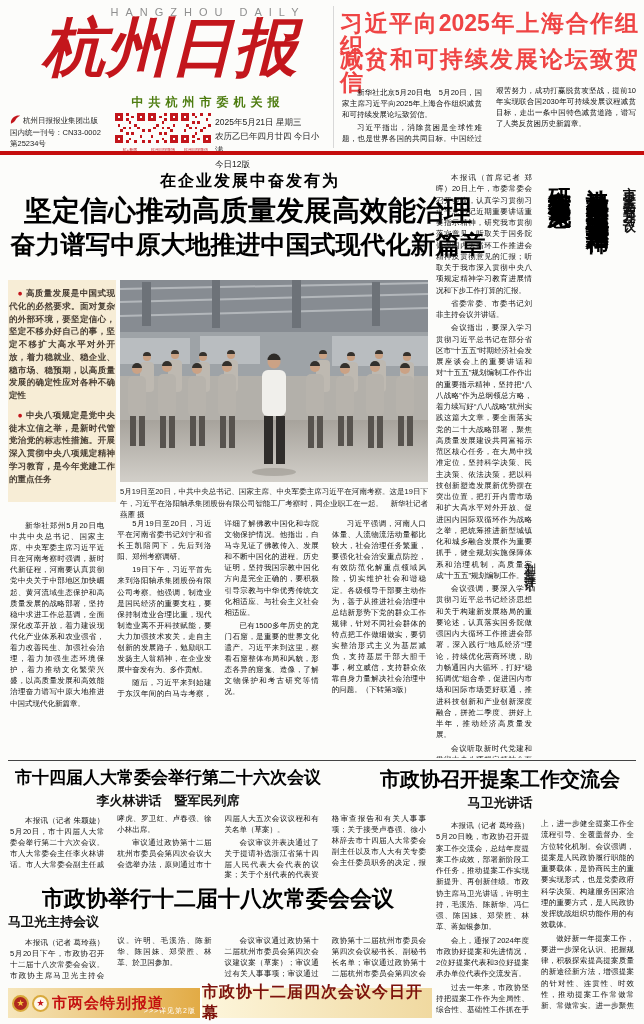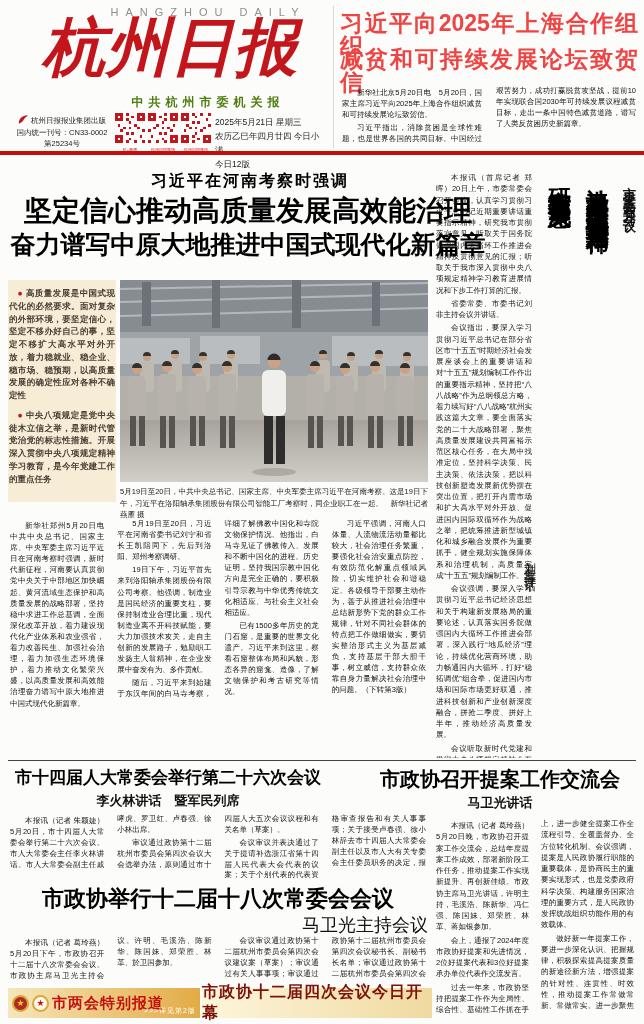--- a/index.html
+++ b/index.html
@@ -7,21 +7,21 @@
         font-family:"Liberation Sans",sans-serif;color:#111;overflow:hidden;margin:0 auto}
   .abs{position:absolute}
   .just{text-align:justify;word-break:break-all}
 
   
   .m-eng{left:88px;top:6px;width:240px;letter-spacing:7px;font-size:11px;color:#8f8f8f;text-align:center}
   .m-title{left:16px;top:14px;width:308px;font-family:Liberation Serif, serif;
            font-weight:bold;font-style:italic;font-size:63px;line-height:1.1;color:#c3161c;text-align:center;letter-spacing:1px}
   .m-sub{left:88px;top:94px;width:240px;font-size:12px;font-weight:bold;color:#4d7c0f;
          letter-spacing:5px;text-align:center}
-  .m-pub{left:10px;top:114px;width:104px;font-size:7.5px;line-height:1.55;color:#222;text-align:center}
+  .m-pub{left:10px;top:114px;width:104px;font-size:7.5px;line-height:1.55;color:#222;text-align:left}
   .pub-line1 svg{vertical-align:-2px;margin-right:2px}
   .qr-group{left:115px;top:113px;width:100px;display:flex;gap:3px}
   .qr{width:30px;text-align:center}
   .qr-label{font-size:4px;color:#c3161c;line-height:1;margin-top:1px;white-space:nowrap;overflow:hidden}
   .m-date{left:215px;top:115px;width:110px;font-size:8.5px;line-height:1.65;color:#222}
   .m-divider{left:333px;top:6px;width:1px;height:142px;background:#d8d8d8}
   .red-rule{left:0;top:151px;width:644px;height:4px;background:#c50d0d}
 
   
   .ts-h{left:340px;width:298px;font-size:23px;font-weight:900;line-height:1.0;color:#ef4444;
@@ -60,21 +60,21 @@
   .npc-sub{left:8px;top:792px;width:320px;text-align:center;font-size:13px;font-family:"Liberation Serif",serif;font-weight:600}
   .npc-body{left:8px;top:814px;width:420px;height:68px;column-count:4;column-gap:9px;
             font-size:7.5px;line-height:1.45;overflow:hidden}
 
   .prop-h{left:362px;top:766px;width:276px;text-align:center;font-size:20px;font-weight:900;color:#000}
   .prop-sub{left:362px;top:794px;width:276px;text-align:center;font-size:13px;font-family:"Liberation Serif",serif;font-weight:600}
   .prop-body{left:434px;top:818px;width:202px;height:200px;column-count:2;column-gap:8px;
              font-size:7.5px;line-height:1.5;overflow:hidden}
 
   .cppcc-h{left:8px;top:884px;width:420px;text-align:center;font-size:22px;font-weight:900;color:#000}
-  .cppcc-sub{left:8px;top:913px;width:420px;text-align:right;font-size:18px;font-family:"Liberation Serif",serif;font-weight:400}
+  .cppcc-sub{left:8px;top:913px;width:420px;text-align:left;font-size:13px;font-family:"Liberation Serif",serif;font-weight:700}
   .cppcc-body{left:8px;top:936px;width:420px;height:47px;column-count:4;column-gap:9px;
               font-size:7.5px;line-height:1.45;overflow:hidden}
 
   
   .bottom-bar{left:8px;top:988px;width:424px;height:30px;display:flex}
   .bar-left{width:192px;background:linear-gradient(90deg,#f6e6bb,#e2ab45);display:flex;
             align-items:center;gap:3px;padding-left:4px;box-sizing:border-box;position:relative}
   .bar-left-title{color:#c40f0f;font-weight:900;font-size:15px;letter-spacing:1px}
   .bar-left-note{position:absolute;right:4px;bottom:2px;font-size:7px;color:#fff;letter-spacing:1px}
   .emblem{width:17px;height:17px;border-radius:50%;display:flex;align-items:center;justify-content:center;
@@ -163,21 +163,21 @@
   <div class="abs m-divider"></div>
   <div class="abs red-rule"></div>
 
   <div class="abs ts-h ts-h1">习近平向2025年上海合作组织</div>
   <div class="abs ts-h ts-h2">减贫和可持续发展论坛致贺信</div>
   <div class="abs ts-body just">
       <p>新华社北京5月20日电　5月20日，国家主席习近平向2025年上海合作组织减贫和可持续发展论坛致贺信。</p>
       <p>习近平指出，消除贫困是全球性难题，也是世界各国的共同目标。中国经过艰苦努力，成功打赢脱贫攻坚战，提前10年实现联合国2030年可持续发展议程减贫目标，走出一条中国特色减贫道路，谱写了人类反贫困历史新篇章。</p>
     </div>
 
-  <div class="abs kicker">习近平在河南考察时强调</div>
+  <div class="abs kicker">在企业发展中奋发有为</div>
   <div class="abs mh1">坚定信心推动高质量发展高效能治理</div>
   <div class="abs mh2">奋力谱写中原大地推进中国式现代化新篇章</div>
 
   <div class="abs highlight just">
       <p>高质量发展是中国式现代化的必然要求。面对复杂的外部环境，要坚定信心，坚定不移办好自己的事，坚定不移扩大高水平对外开放，着力稳就业、稳企业、稳市场、稳预期，以高质量发展的确定性应对各种不确定性</p>
       <p>中央八项规定是党中央徙木立信之举，是新时代管党治党的标志性措施。开展深入贯彻中央八项规定精神学习教育，是今年党建工作的重点任务</p>
     </div>
 
   <svg class="abs photo" viewBox="0 0 308 202">
     <defs>

